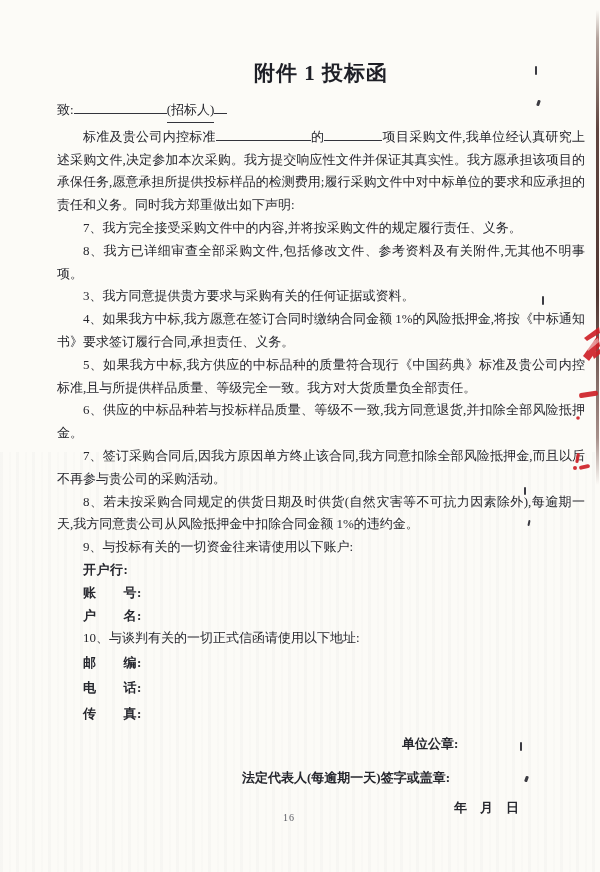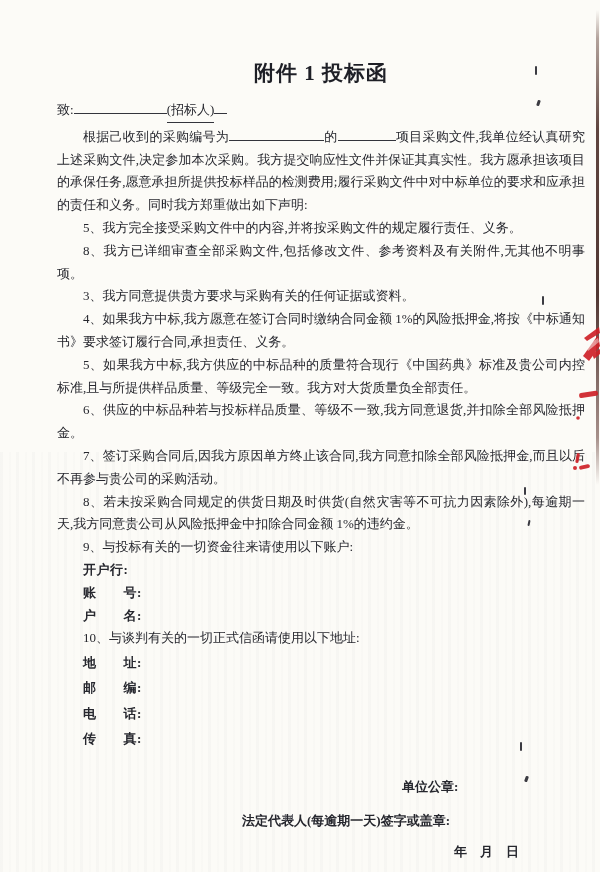--- a/index.html
+++ b/index.html
@@ -54,21 +54,21 @@
   .blank-tail{width:13px;}
   .blank-a{width:95px;}
   .blank-b{width:58px;}
   .ul-text{
     display:inline-block;
     border-bottom:1.2px solid #33343c;
   }
   .field{font-weight:600;letter-spacing:.5px;}
   .acct .field{line-height:22.8px;}
   .addr .field{line-height:25.2px;}
-  .signoff{margin-top:25px;}
+  .signoff{margin-top:7px;}
   .seal-line{padding-left:345px;font-weight:600;}
   .sign-line{padding-left:185px;margin-top:11px;font-weight:600;}
   .date-line{padding-left:397px;margin-top:8px;font-weight:600;}
   .page-num{
     position:absolute;left:0;right:34px;top:812px;
     text-align:center;
     font-size:10px;color:#5a5b63;letter-spacing:1px;
   }
   
   .edge-line{
@@ -104,57 +104,56 @@
 <div class="page">
 
   <div class="streaks"></div>
 
   <div class="content">
 
     <h1 class="title">附件 1 投标函</h1>
 
     <p class="to-line"><span>致:</span><span class="ul blank-to"></span><span class="ul-text">(招标人)</span><span class="ul blank-tail"></span></p>
 
-    <p class="indent"><span>根据己收到的采购编号为</span><span class="ul blank-a"></span><span>的</span><span class="ul blank-b"></span><span>项目采购文件,我单位经认真研究上述采购文件,决定参加本次采购。我方提交响应性文件并保证其真实性。我方愿承担该项目的承保任务,愿意承担所提供投标样品的检测费用;履行采购文件中对中标单位的要求和应承担的责任和义务。同时我方郑重做出如下声明:</span></p>
+    <p class="indent"><span>标准及贵公司内控标准</span><span class="ul blank-a"></span><span>的</span><span class="ul blank-b"></span><span>项目采购文件,我单位经认真研究上述采购文件,决定参加本次采购。我方提交响应性文件并保证其真实性。我方愿承担该项目的承保任务,愿意承担所提供投标样品的检测费用;履行采购文件中对中标单位的要求和应承担的责任和义务。同时我方郑重做出如下声明:</span></p>
 
-    <p class="indent">5、我方完全接受采购文件中的内容,并将按采购文件的规定履行责任、义务。</p>
+    <p class="indent">7、我方完全接受采购文件中的内容,并将按采购文件的规定履行责任、义务。</p>
     <p class="indent">8、我方已详细审查全部采购文件,包括修改文件、参考资料及有关附件,无其他不明事项。</p>
     <p class="indent">3、我方同意提供贵方要求与采购有关的任何证据或资料。</p>
     <p class="indent">4、如果我方中标,我方愿意在签订合同时缴纳合同金额 1%的风险抵押金,将按《中标通知书》要求签订履行合同,承担责任、义务。</p>
     <p class="indent">5、如果我方中标,我方供应的中标品种的质量符合现行《中国药典》标准及贵公司内控标准,且与所提供样品质量、等级完全一致。我方对大货质量负全部责任。</p>
     <p class="indent">6、供应的中标品种若与投标样品质量、等级不一致,我方同意退货,并扣除全部风险抵押金。</p>
     <p class="indent">7、签订采购合同后,因我方原因单方终止该合同,我方同意扣除全部风险抵押金,而且以后不再参与贵公司的采购活动。</p>
     <p class="indent">8、若未按采购合同规定的供货日期及时供货(自然灾害等不可抗力因素除外),每逾期一天,我方同意贵公司从风险抵押金中扣除合同金额 1%的违约金。</p>
 
     <p class="indent">9、与投标有关的一切资金往来请使用以下账户:</p>
 
     <div class="acct">
       <p class="indent field">开户行:</p>
       <p class="indent field">账　　号:</p>
       <p class="indent field">户　　名:</p>
     </div>
 
     <p class="indent">10、与谈判有关的一切正式信函请使用以下地址:</p>
 
     <div class="addr">
-      <p class="indent field">地　　址:</p>
       <p class="indent field">邮　　编:</p>
       <p class="indent field">电　　话:</p>
       <p class="indent field">传　　真:</p>
     </div>
 
     <div class="signoff">
       <p class="seal-line">单位公章:</p>
       <p class="sign-line">法定代表人(每逾期一天)签字或盖章:</p>
       <p class="date-line">年　月　日</p>
     </div>
 
   </div>
 
-  <div class="page-num">14</div>
+  <div class="page-num">16</div>
 
   <div class="edge-line"></div>
 
   <svg class="stamp" viewBox="0 0 30 150">
     <g fill="#cf2228" opacity="0.92">
       <path d="M29 1 L14 12 L17 15 L30 7 Z"></path>
       <path d="M28 9 L13 30 L19 35 L30 20 Z"></path>
       <path d="M16 20 L28 12 L29 16 L18 25 Z" fill="#fcfbf7" opacity="0.5"></path>
       <path d="M22 28 L30 23 L30 28 L24 33 Z"></path>
       <rect x="9" y="66" width="19" height="5" rx="2" transform="rotate(-9 18 68)"></rect>

